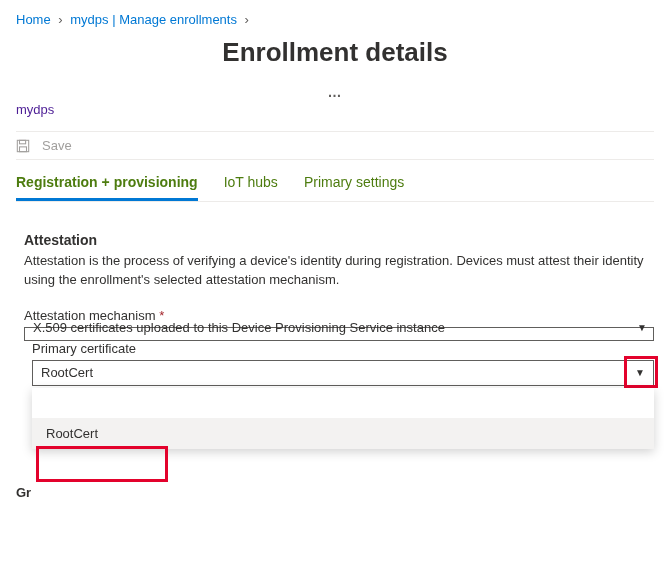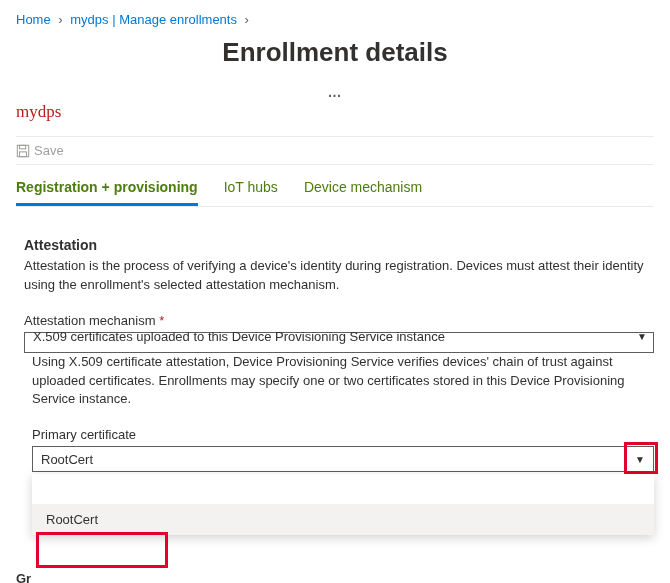--- a/index.html
+++ b/index.html
@@ -23,29 +23,29 @@
   h1 {
     font-size: 26px;
     font-weight: 600;
     margin: 0 0 2px 0;
     display: flex;
     align-items: center;
     gap: 16px;
     flex-direction: column;
   }
   .ellipsis-icon { font-size: 14px; color: #605e5c; letter-spacing: 1px; }
-  .subtitle { font-size: 17px; color: #b91c1c; margin-bottom: 14px; font-family: Liberation Serif, serif; }
+  .subtitle { font-size: 13px; color: #4c1d95; margin-bottom: 14px; }
   .toolbar {
     border-top: 1px solid #edebe9;
     border-bottom: 1px solid #edebe9;
     padding: 6px 0;
     margin-bottom: 14px;
     display: flex;
     align-items: center;
-    gap: 4px;
+    gap: 12px;
     color: #a19f9d;
   }
   .save-icon { width: 14px; height: 14px; }
   .tabs {
     display: flex;
     gap: 26px;
     border-bottom: 1px solid #edebe9;
     margin-bottom: 30px;
   }
   .tab {
@@ -71,21 +71,21 @@
     margin-bottom: 18px;
   }
   .field-label {
     font-size: 13px;
     margin-bottom: 4px;
   }
   .req { color: #a4262c; }
   .select-box {
     width: 100%;
     border: 1px solid #605e5c;
-    height: 21px;
+    height: 14px;
     display: flex;
     align-items: center;
     justify-content: space-between;
     padding: 0 6px 12px 8px;
     font-size: 13px;
     background: #fff;
     cursor: pointer;
   }
   .select-box .chev { font-size: 10px; color: #323130; }
   .content-indent { margin-left: 8px; }
@@ -175,37 +175,36 @@
     <rect x="1.5" y="1.5" width="13" height="13"></rect>
     <rect x="4" y="1.5" width="7" height="4"></rect>
     <rect x="4" y="9" width="8" height="5.5"></rect>
   </svg>
   <span>Save</span>
 </div>
 
 <div class="tabs">
   <div class="tab active">Registration + provisioning</div>
   <div class="tab">IoT hubs</div>
-  <div class="tab">Device mechanism</div>
+  <div class="tab">Primary settings</div>
 </div>
 
 <div class="content-indent">
   <div class="section-title">Attestation</div>
   <div class="section-desc">Attestation is the process of verifying a device's identity during registration. Devices must attest their identity using the enrollment's selected attestation mechanism.</div>
 
   <div class="field-label">
     <span>Attestation mechanism</span> <span class="req">*</span>
   </div>
   <div class="select-box">
     <span>X.509 certificates uploaded to this Device Provisioning Service instance</span>
     <span class="chev">▼</span>
   </div>
 
   <div class="content-indent">
-    <div class="section-desc">Using X.509 certificate attestation, Device Provisioning Service verifies devices' chain of trust against uploaded certificates. Enrollments may specify one or two certificates stored in this Device Provisioning Service instance.</div>
 
     <div class="field-label">Primary certificate</div>
 
     <div class="primary-wrap">
       <div class="select-row">
         <div class="select-main">
           <span>RootCert</span>
         </div>
         <div class="select-chev-box">
           <span class="chev" style="font-size:10px;">▼</span>

